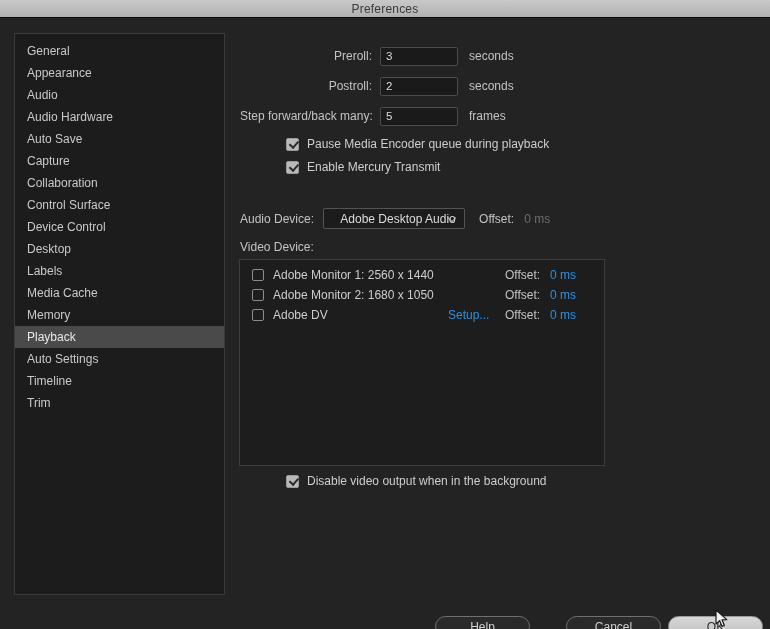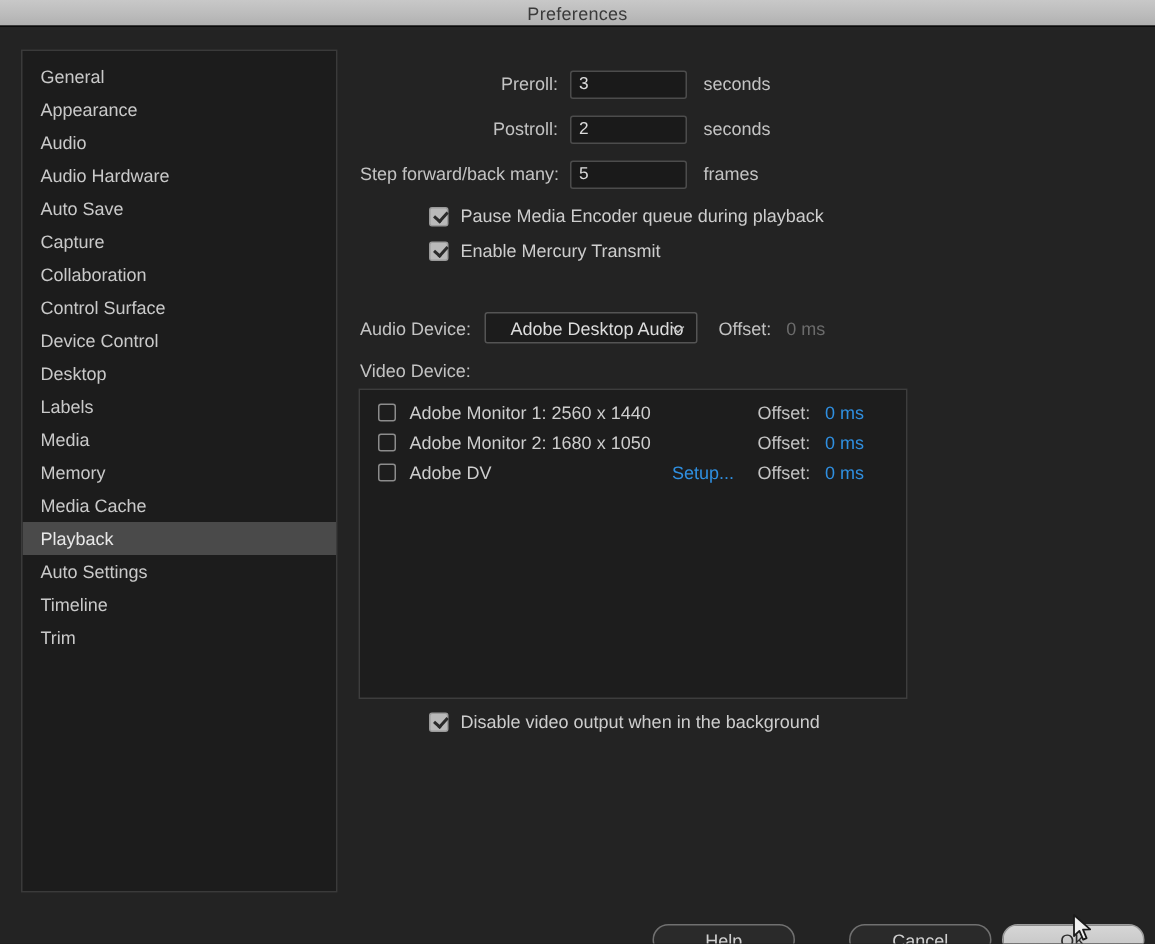--- a/index.html
+++ b/index.html
@@ -314,23 +314,22 @@
     <div class="side-item">Appearance</div>
     <div class="side-item">Audio</div>
     <div class="side-item">Audio Hardware</div>
     <div class="side-item">Auto Save</div>
     <div class="side-item">Capture</div>
     <div class="side-item">Collaboration</div>
     <div class="side-item">Control Surface</div>
     <div class="side-item">Device Control</div>
     <div class="side-item">Desktop</div>
     <div class="side-item">Labels</div>
-    <div class="side-item">Media</div>
+    <div class="side-item">Media Cache</div>
     <div class="side-item">Memory</div>
-    <div class="side-item">Media Cache</div>
     <div class="side-item selected">Playback</div>
     <div class="side-item">Auto Settings</div>
     <div class="side-item">Timeline</div>
     <div class="side-item">Trim</div>
   </div>
 
   <div class="pane">
 
     <div class="field-row" style="left:8px; top:28px;">
       <div class="field-label" style="width:132px;">Preroll:</div>

